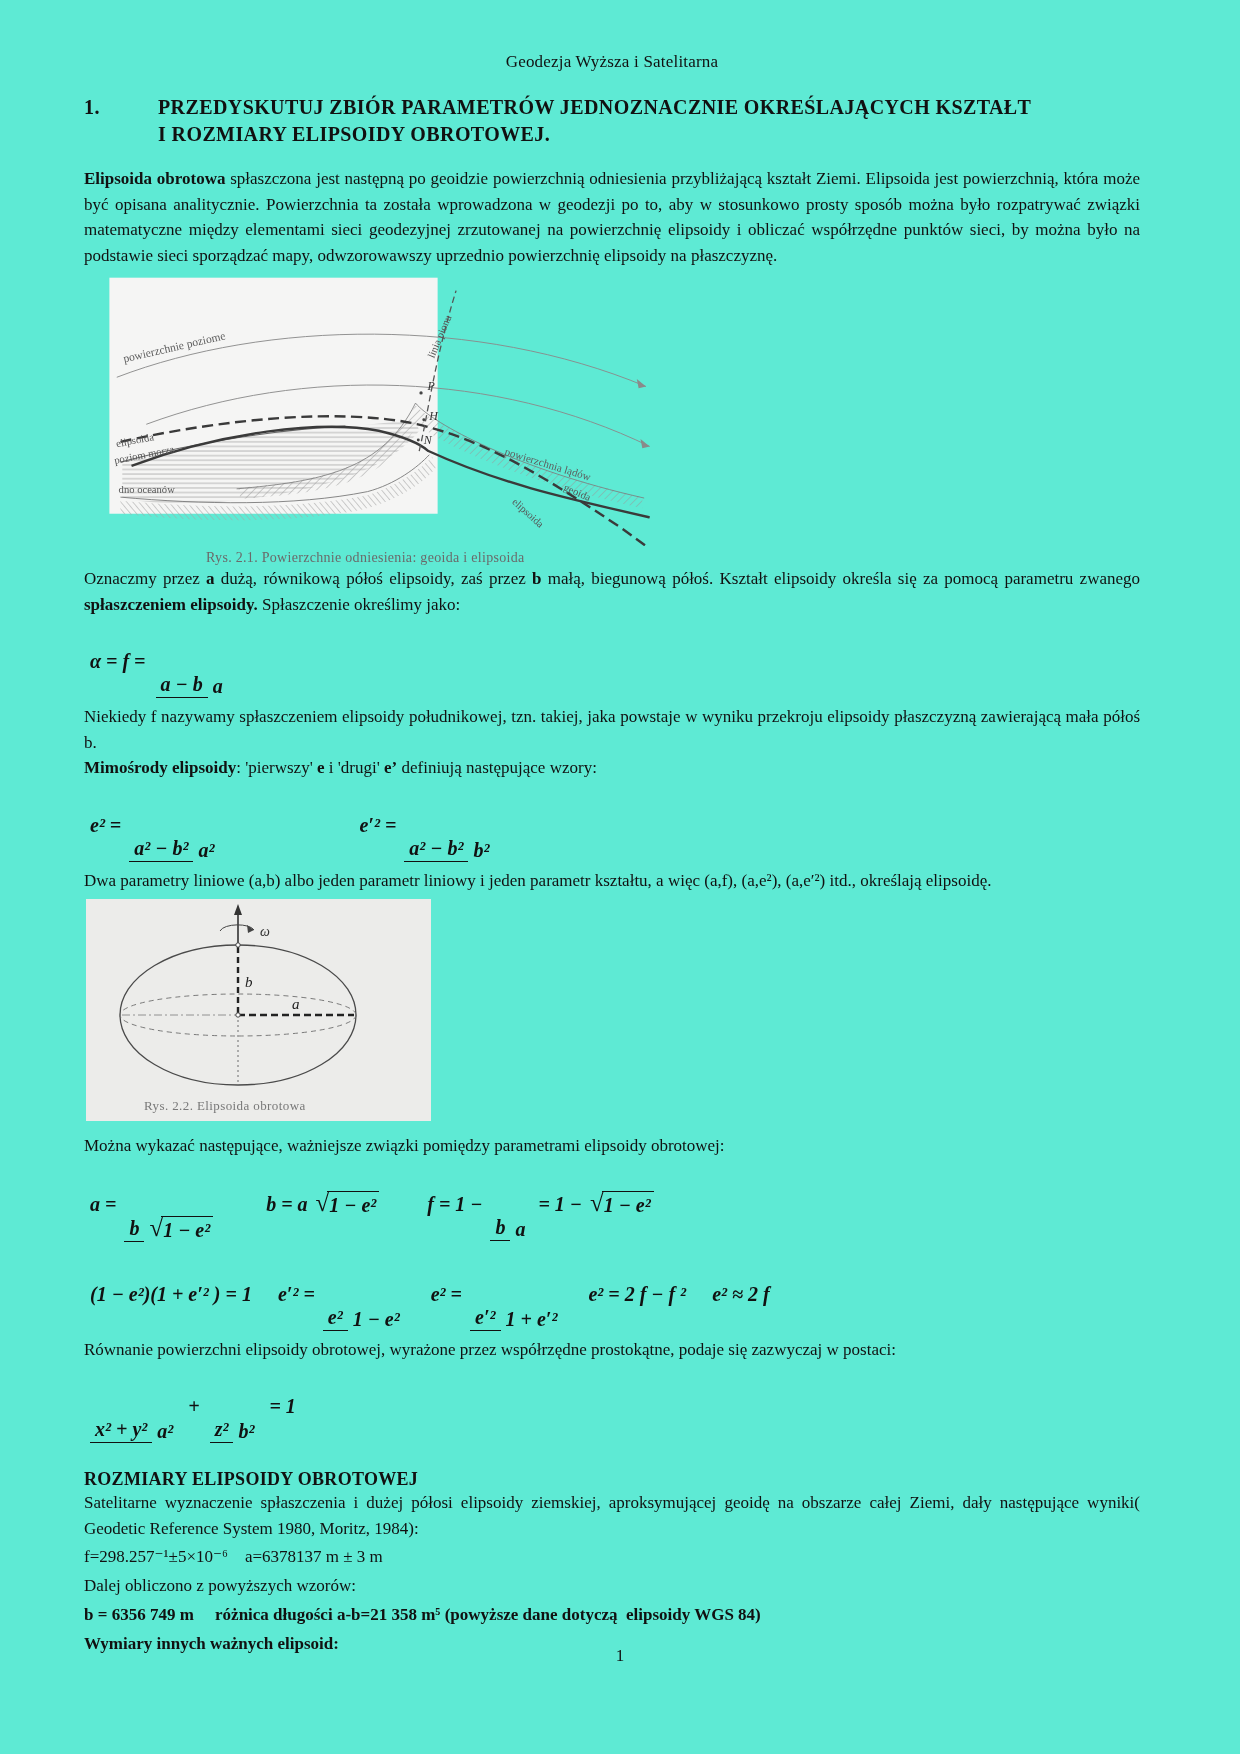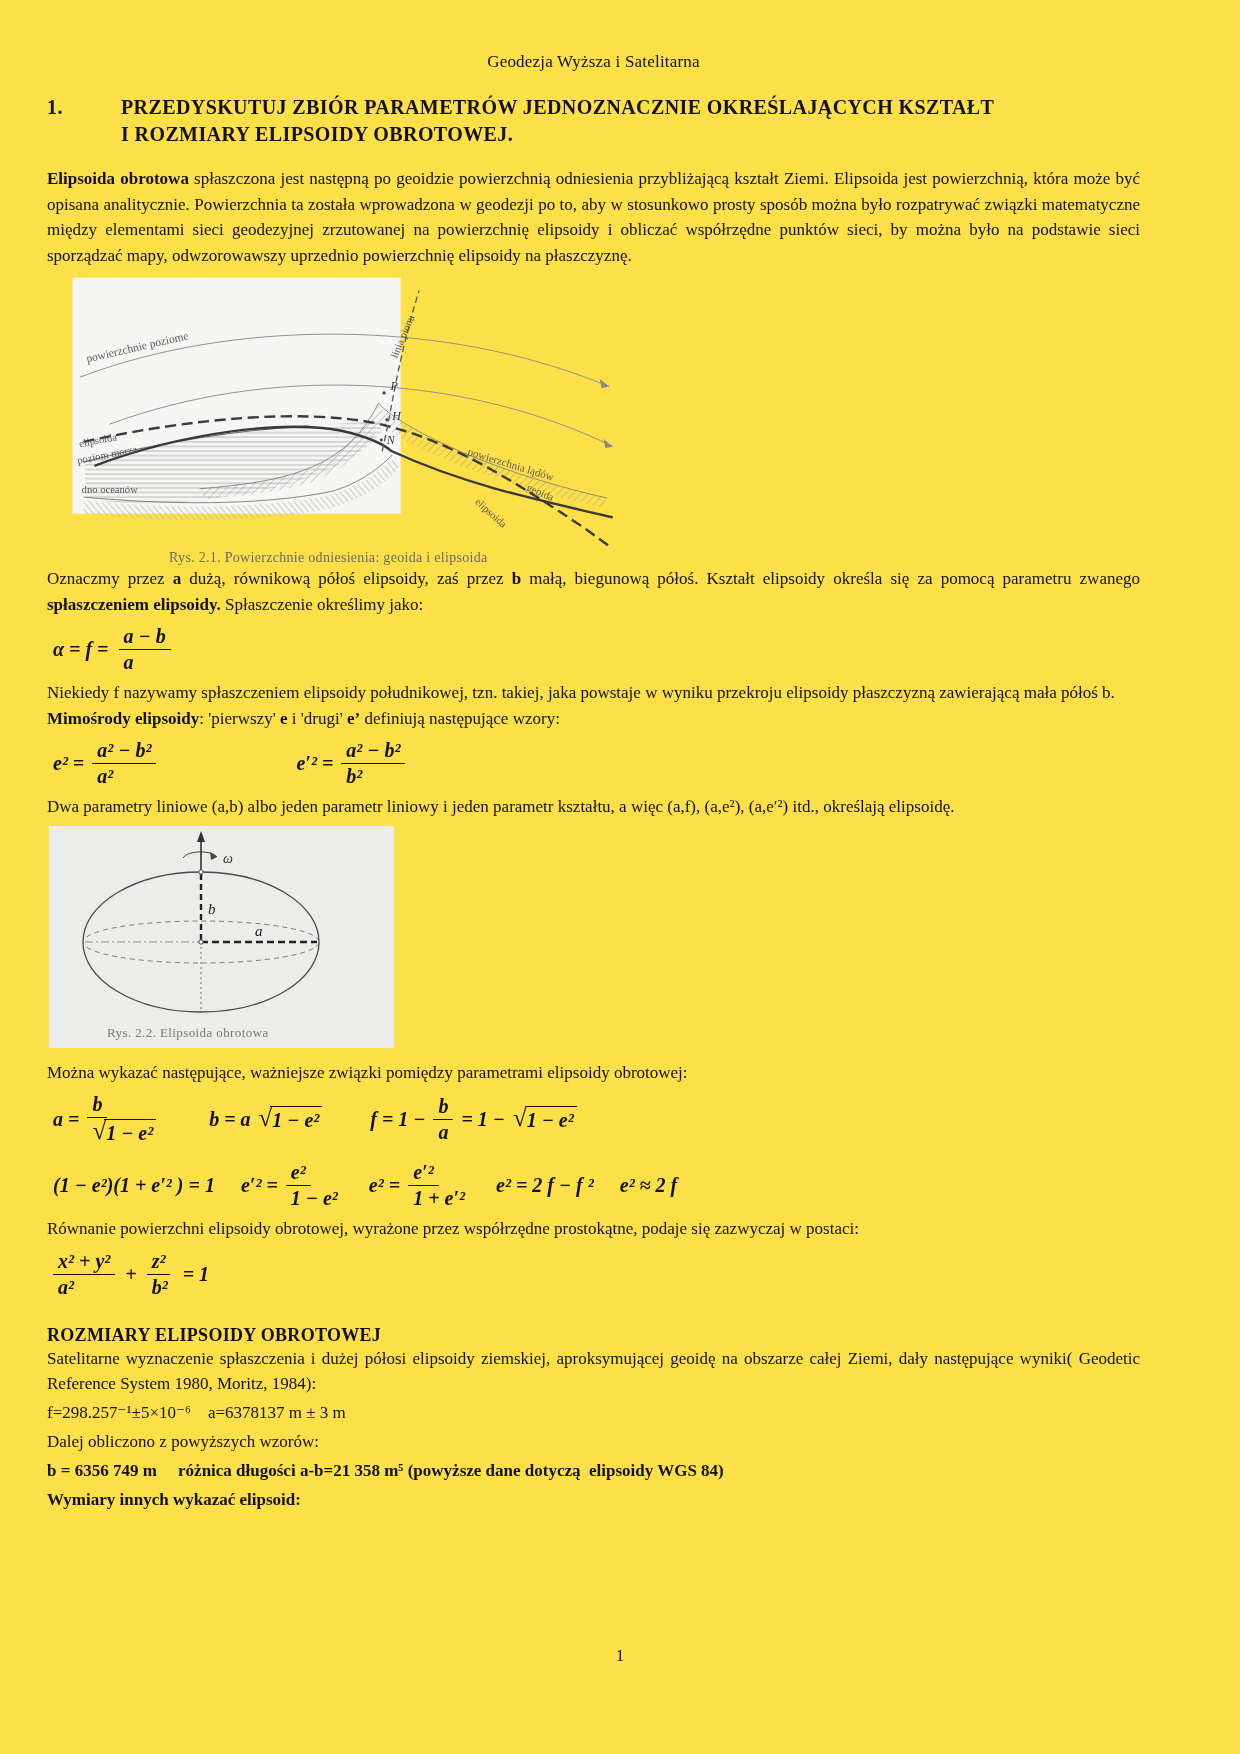--- a/index.html
+++ b/index.html
@@ -1,25 +1,25 @@
 <!DOCTYPE html>
 <html lang="pl"><head>
 <meta charset="utf-8">
 <style>
   html,body{margin:0;padding:0;background:#ffffff;}
   .page{
     position:relative;
     width:1240px;height:1754px;
     margin:0 auto;
-    background:#fde047;
+    background:#5eead4;
     font-family:"Liberation Serif","DejaVu Serif",serif;
     color:#111;
     overflow:hidden;
     box-sizing:border-box;
-    padding:52px 100px 0 47px;
+    padding:52px 100px 0 84px;
   }
   .doc-header{
     text-align:center;
     font-size:17px;
     letter-spacing:.2px;
   }
   .h1{
     display:flex;
     margin-top:22px;
     font-weight:bold;
@@ -54,21 +54,21 @@
   
   .formula-row{
     display:flex;
     align-items:center;
     margin:8px 0 6px 6px;
     font-size:20px;
     font-style:italic;
     font-weight:bold;
     gap:10px;
   }
-  .frac{display:inline-flex;flex-direction:column;align-items:flex-start;vertical-align:middle;line-height:1.15;}
+  .frac{display:inline-flex;flex-direction:row;align-items:flex-end;vertical-align:middle;line-height:1.15;margin-top:48px;}
   .frac .num{padding:0 5px 1px 5px;border-bottom:1.6px solid #111;}
   .frac .den{padding:1px 5px 0 5px;}
   .sqrt{display:inline-flex;align-items:flex-start;}
   .sqrt .sign{font-style:normal;font-size:1.25em;line-height:1;margin-right:-2px;transform:translateY(-1px);}
   .sqrt .rad{border-top:1.6px solid #111;padding:2px 3px 0 2px;}
   .fgap-wide{gap:140px;}
   .fgap-med{gap:48px;}
   .fgap-sm{gap:34px;}
   .fitem{display:inline-flex;align-items:center;gap:8px;}
   .pre{white-space:pre-wrap;}
@@ -280,17 +280,17 @@
     <span>= 1</span>
   </div>
 
   <div class="sec-title" style="margin-top:26px;">ROZMIARY ELIPSOIDY OBROTOWEJ</div>
 
   <p class="body tight">Satelitarne wyznaczenie spłaszczenia i dużej półosi elipsoidy ziemskiej, aproksymującej geoidę na obszarze całej Ziemi, dały następujące wyniki( Geodetic Reference System 1980, Moritz, 1984):</p>
 
   <p class="values-line pre">f=298.257⁻¹±5×10⁻⁶    a=6378137 m ± 3 m</p>
   <p class="values-line">Dalej obliczono z powyższych wzorów:</p>
   <p class="values-line pre bold">b = 6356 749 m     różnica długości a-b=21 358 m⁵ (powyższe dane dotyczą  elipsoidy WGS 84)</p>
-  <p class="values-line bold">Wymiary innych wykazać elipsoid:</p>
+  <p class="values-line bold">Wymiary innych ważnych elipsoid:</p>
 
   <div class="page-number">1</div>
 
 </div>
 
 </body></html>

